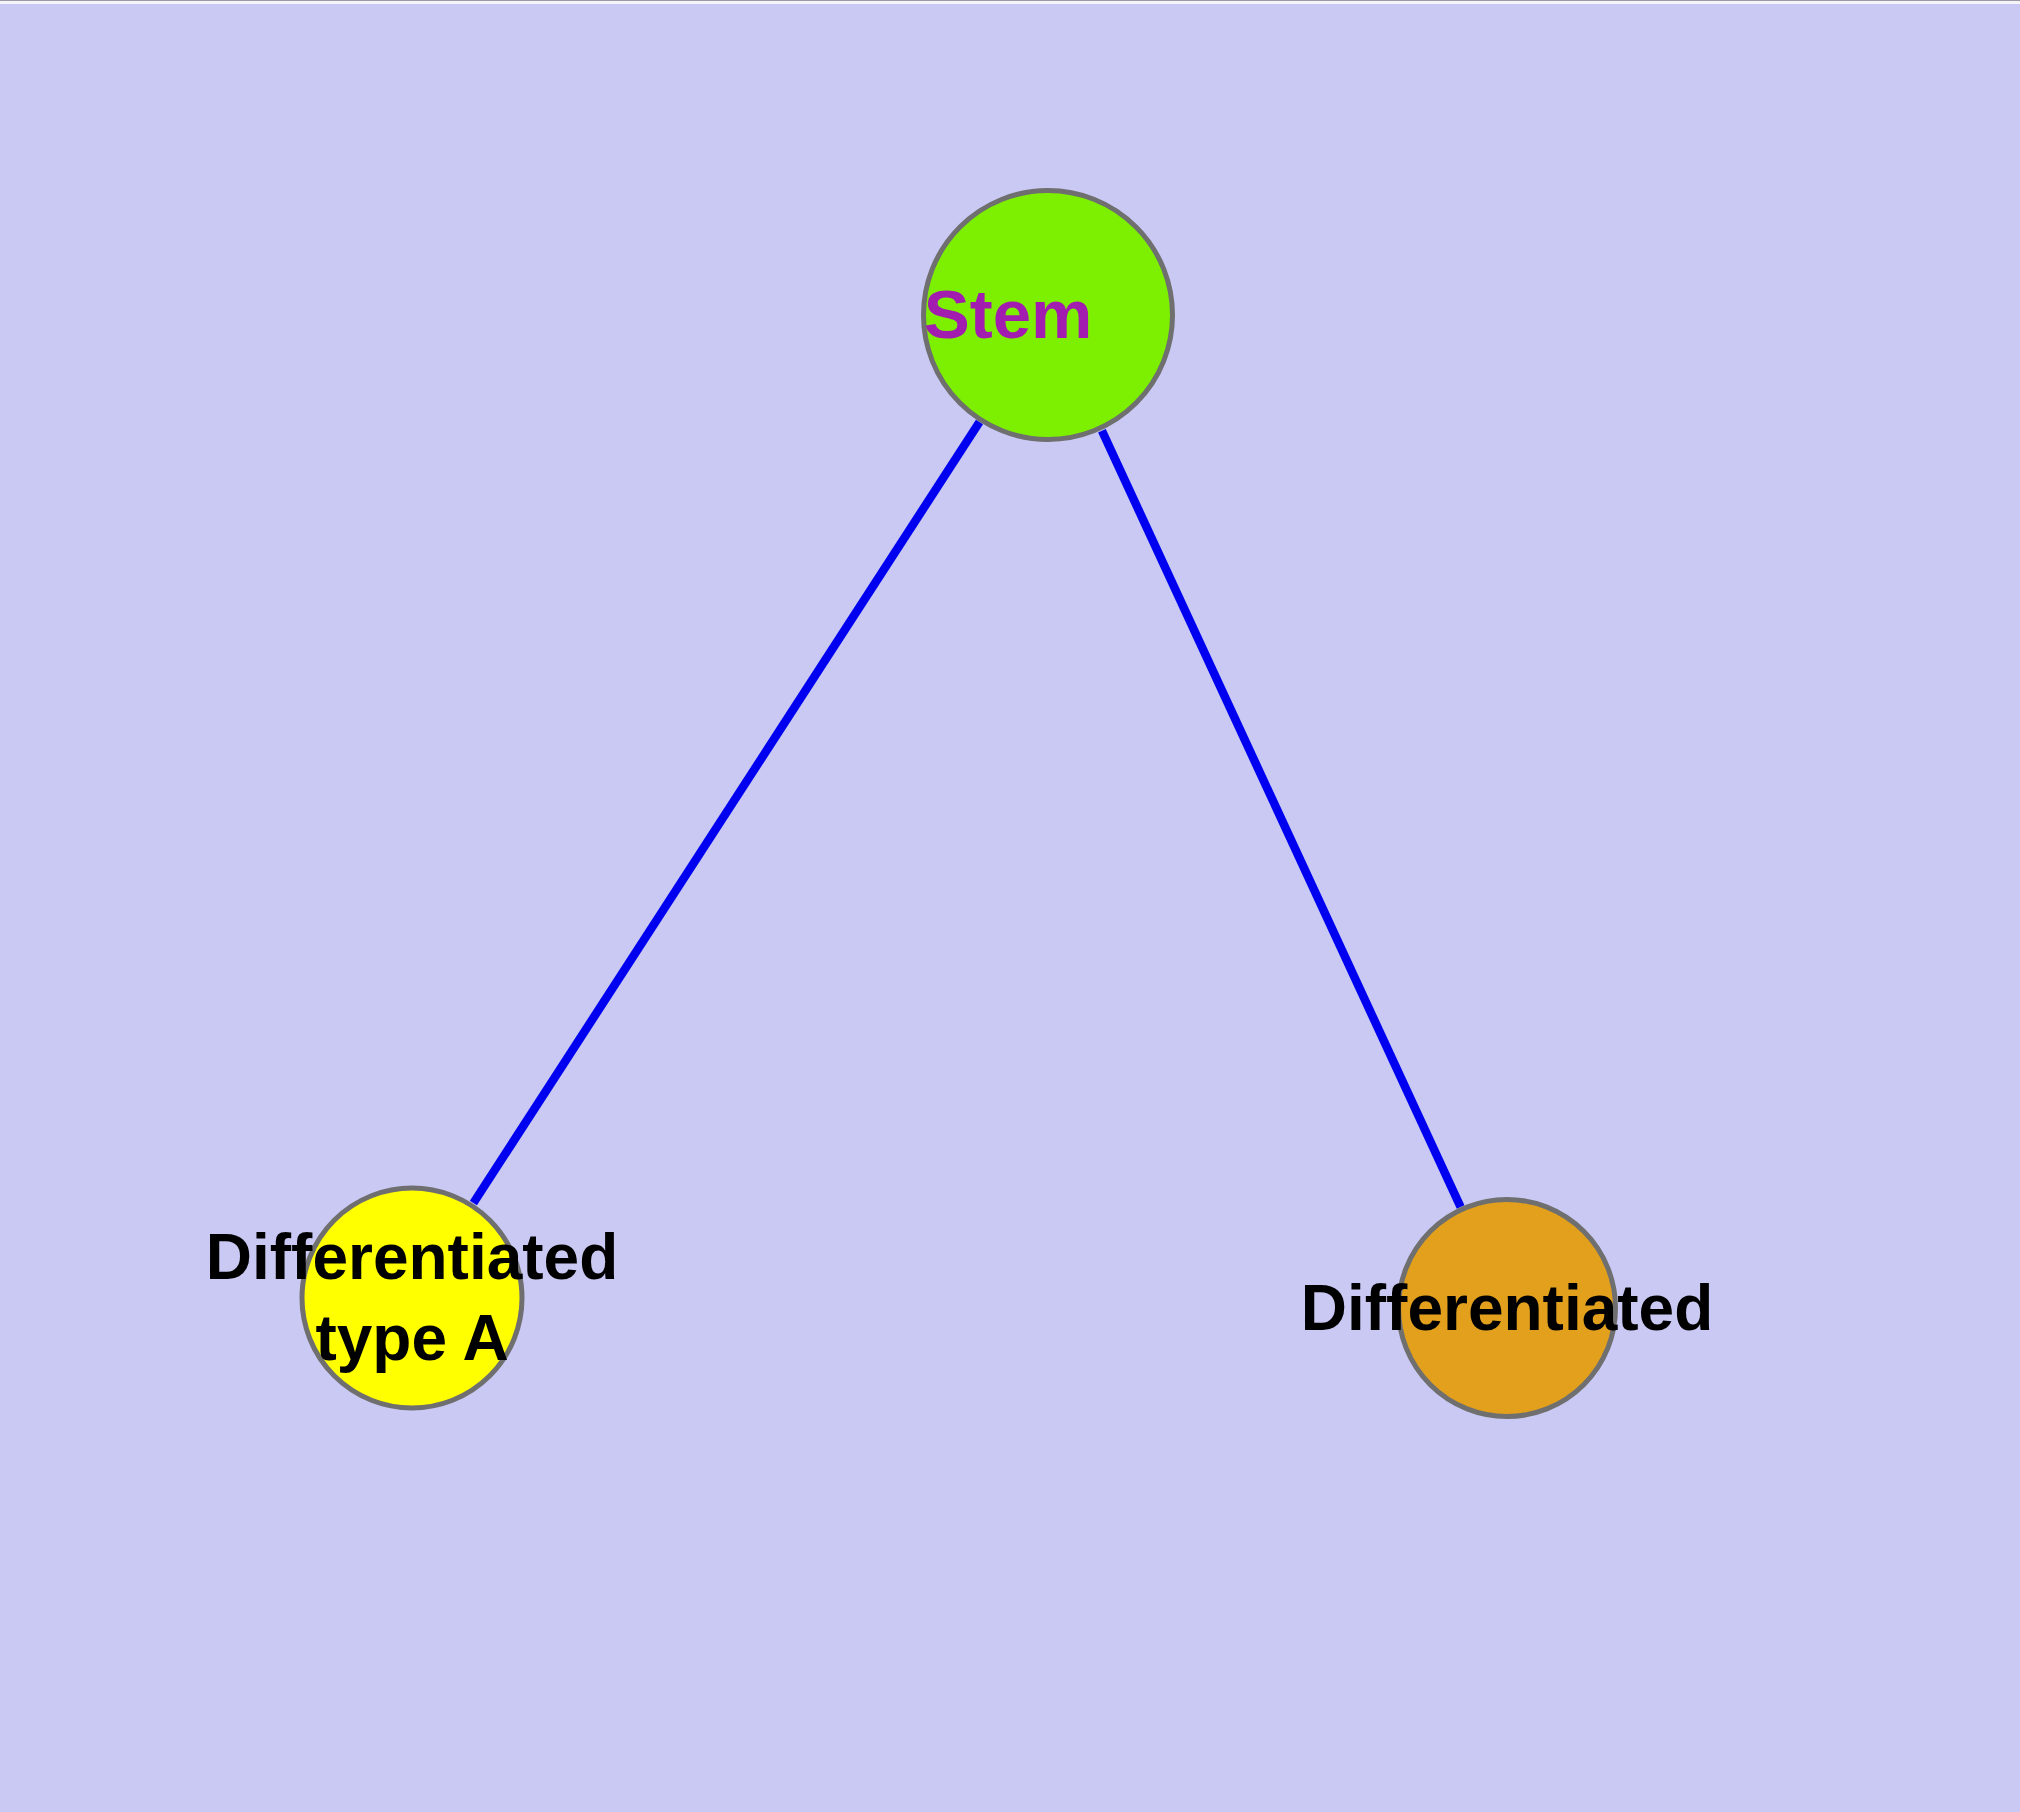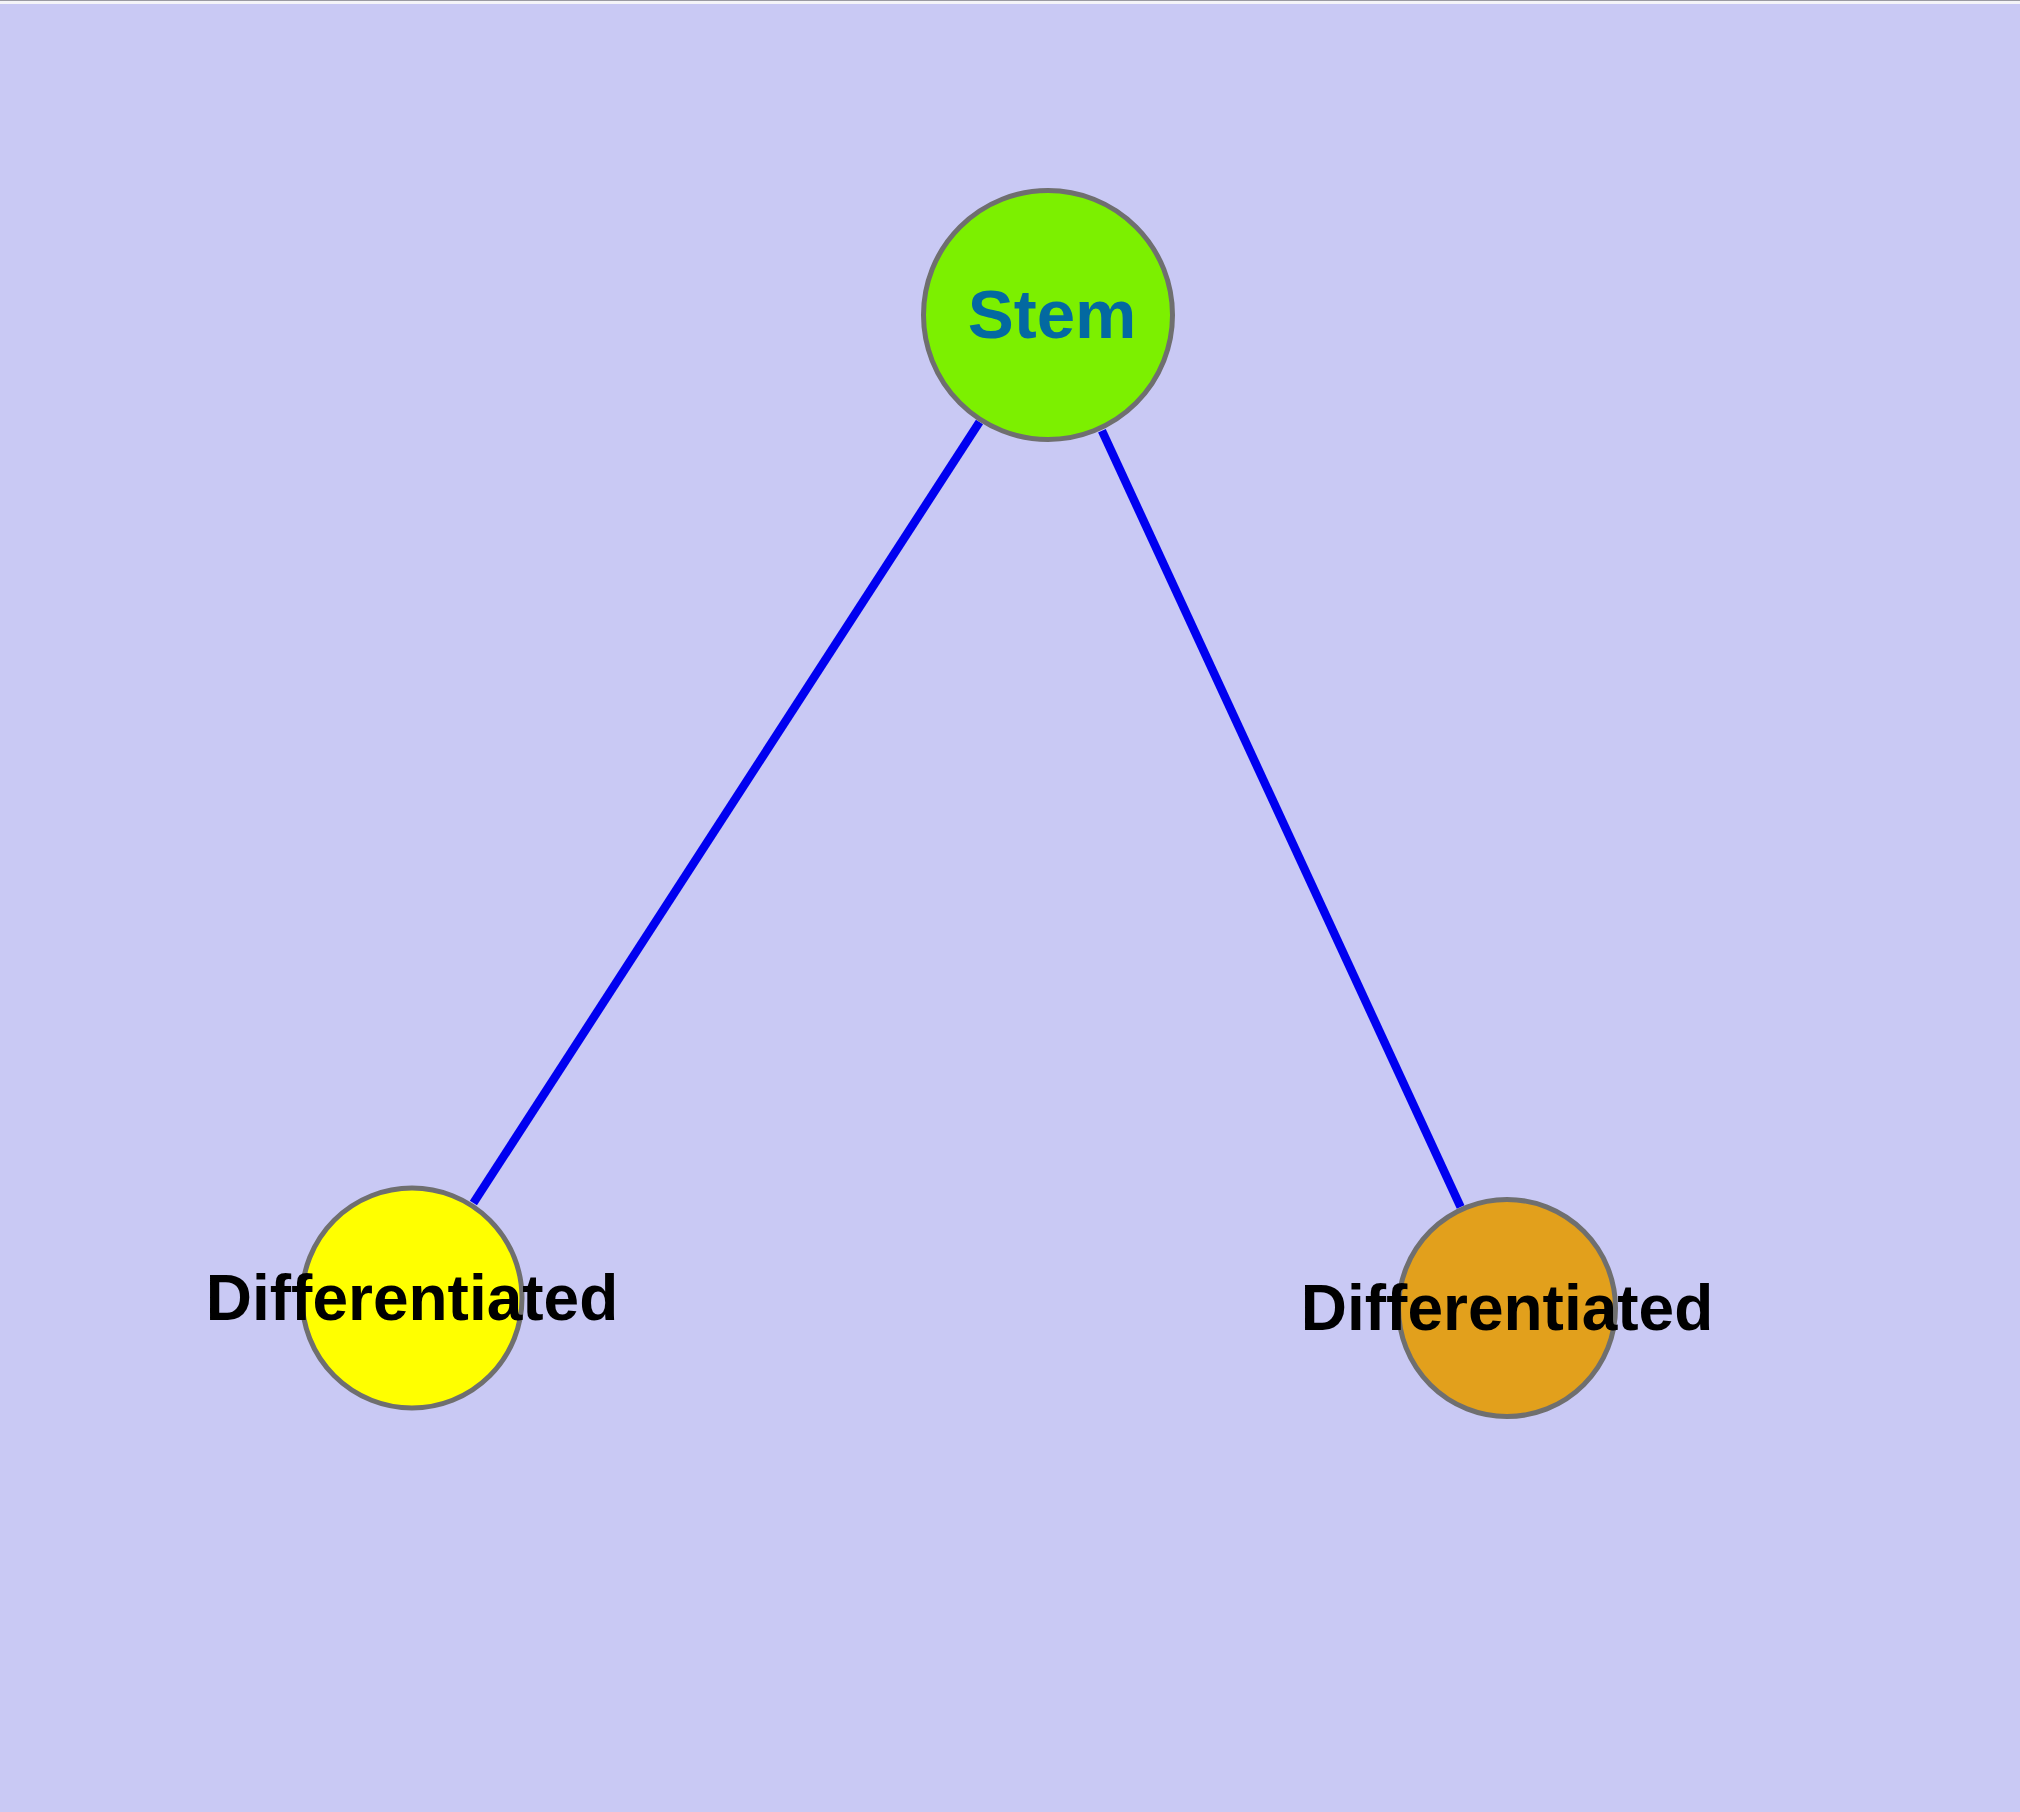--- a/index.html
+++ b/index.html
@@ -71,24 +71,25 @@
 
   <svg class="edges-layer" width="2021" height="1812" viewBox="0 0 2384 2138">
     <line id="edge-0" class="edge" x1="1155.4" y1="497.9" x2="558.3" y2="1419.4" stroke="#0000f0" stroke-width="10"></line>
     <line id="edge-1" class="edge" x1="1299.9" y1="508.2" x2="1723.1" y2="1424.1" stroke="#0000f0" stroke-width="10"></line>
   </svg>
 
   <div id="node-stem" class="node" style="left: 1048px; top: 315px; width: 254px; height: 254px; background: rgb(124, 240, 0); border-color: rgb(111, 111, 111); border-width: 5.1px;"></div>
   <div id="node-differentiated-type-a" class="node" style="left: 412px; top: 1298px; width: 225px; height: 225px; background: rgb(255, 255, 0); border-color: rgb(111, 111, 111); border-width: 5.1px;"></div>
   <div id="node-differentiated-type-b" class="node" style="left: 1507px; top: 1308px; width: 222px; height: 222px; background: rgb(226, 160, 28); border-color: rgb(111, 111, 111); border-width: 5.1px;"></div>
 
-  <div id="label-stem" class="node-label stem-size" style="left: 1052px; top: 315px; color: #0369a1;">Stem</div>
+  <div id="label-stem" class="node-label stem-size" style="left: 1008px; top: 315px; color: #a21caf;">Stem</div>
 
   <div id="label-differentiated-type-a" class="node-label diff-size" style="left: 412px; top: 1298px; color: rgb(0, 0, 0);">
     <div>Differentiated</div>
+    <div>type A</div>
   </div>
 
   <div id="label-differentiated-type-b" class="node-label diff-size" style="left: 1507px; top: 1308px; color: rgb(0, 0, 0);">
     <div>Differentiated</div>
   </div>
 
 </div>
 
 
 </body></html>

